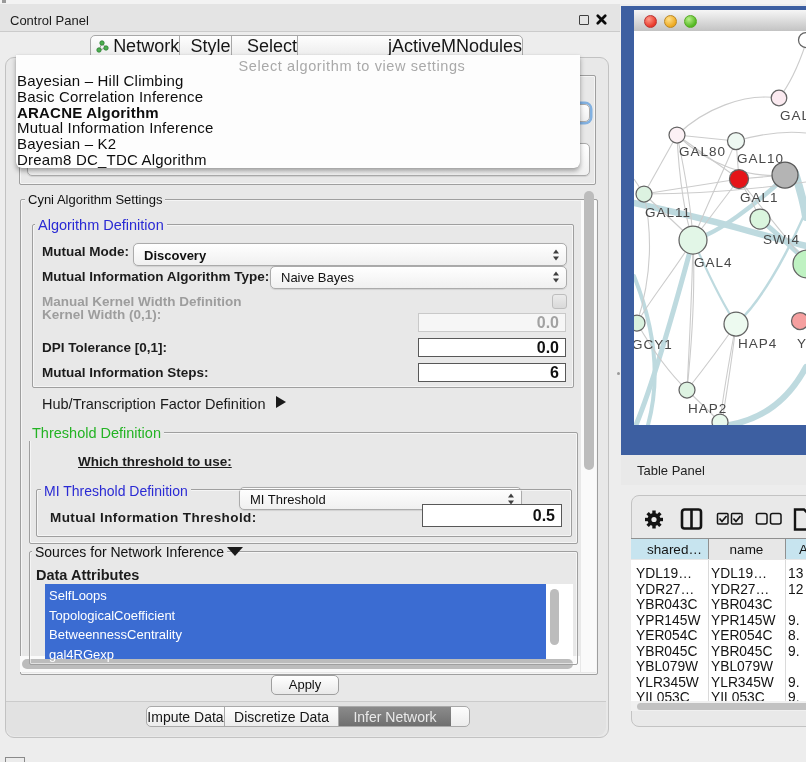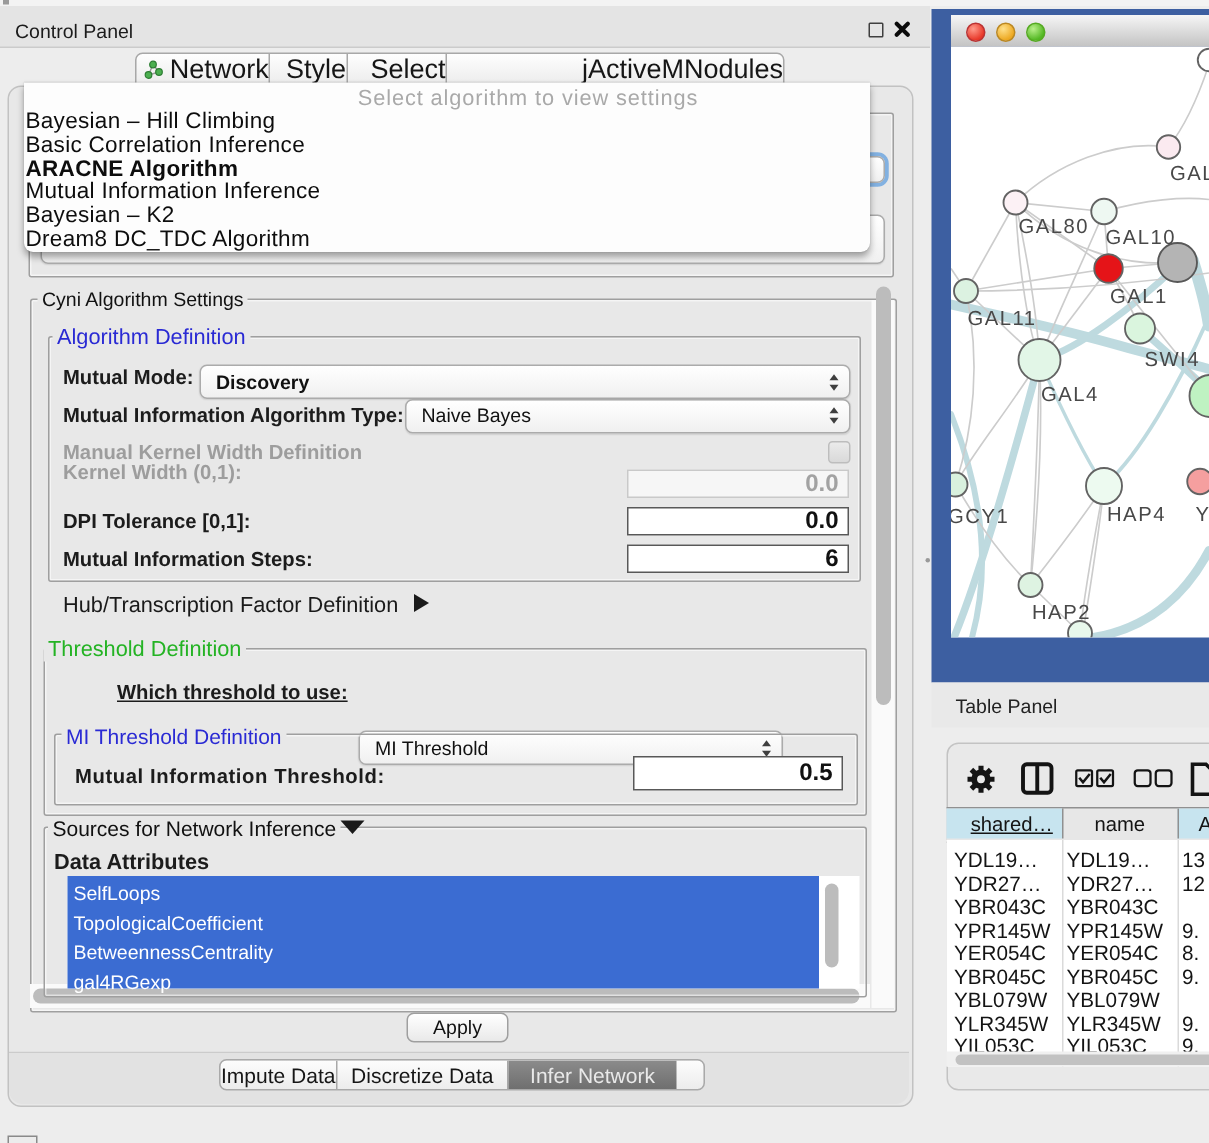--- a/index.html
+++ b/index.html
@@ -279,21 +279,21 @@
   </g>
 
   <path d="M152 1.5 h9 l6 6 v14 h-15 z" fill="none" stroke="#141414" stroke-width="2.4"></path>
 </svg>
 
 <div class="ab" style="left:631px;top:538px;width:175px;height:22px;background:#e7e7e7;border-top:1px solid #909090;border-bottom:1px solid #909090;"></div>
 <div class="ab" style="left:631px;top:539px;width:77px;height:20px;background:#c7e4ef;"></div>
 <div class="ab" style="left:785px;top:539px;width:21px;height:20px;background:#c7e4ef;"></div>
 <div class="ab" style="left:708px;top:539px;width:1px;height:20px;background:#909090;"></div>
 <div class="ab" style="left:785px;top:539px;width:1px;height:20px;background:#909090;"></div>
-<div class="ab" style="left:631px;top:542px;width:87px;text-align:center;font-size:13.5px;color:#141414;text-decoration:underline;">shared…</div>
+<div class="ab" style="left:631px;top:542px;width:87px;text-align:center;font-size:13.5px;color:#141414;">shared…</div>
 <div class="ab" style="left:708px;top:542px;width:77px;text-align:center;font-size:13.5px;color:#141414;">name</div>
 <div class="ab" style="left:799px;top:542px;font-size:13.5px;color:#141414;">A</div>
 
 <div class="ab" style="left:631px;top:560px;width:175px;height:151px;background:#fff;"></div>
 <div class="ab" style="left:708px;top:560px;width:1px;height:151px;background:#dadada;"></div>
 <div class="ab" style="left:785px;top:560px;width:1px;height:151px;background:#dadada;"></div>
 <div class="ab" id="rows" style="left:631px;top:560px;width:175px;height:151px;overflow:hidden;
      font-size:13.8px;color:#141414;line-height:15.55px;">
   <div style="position:absolute;left:5px;top:6px;white-space:pre;">YDL19…
 YDR27…

